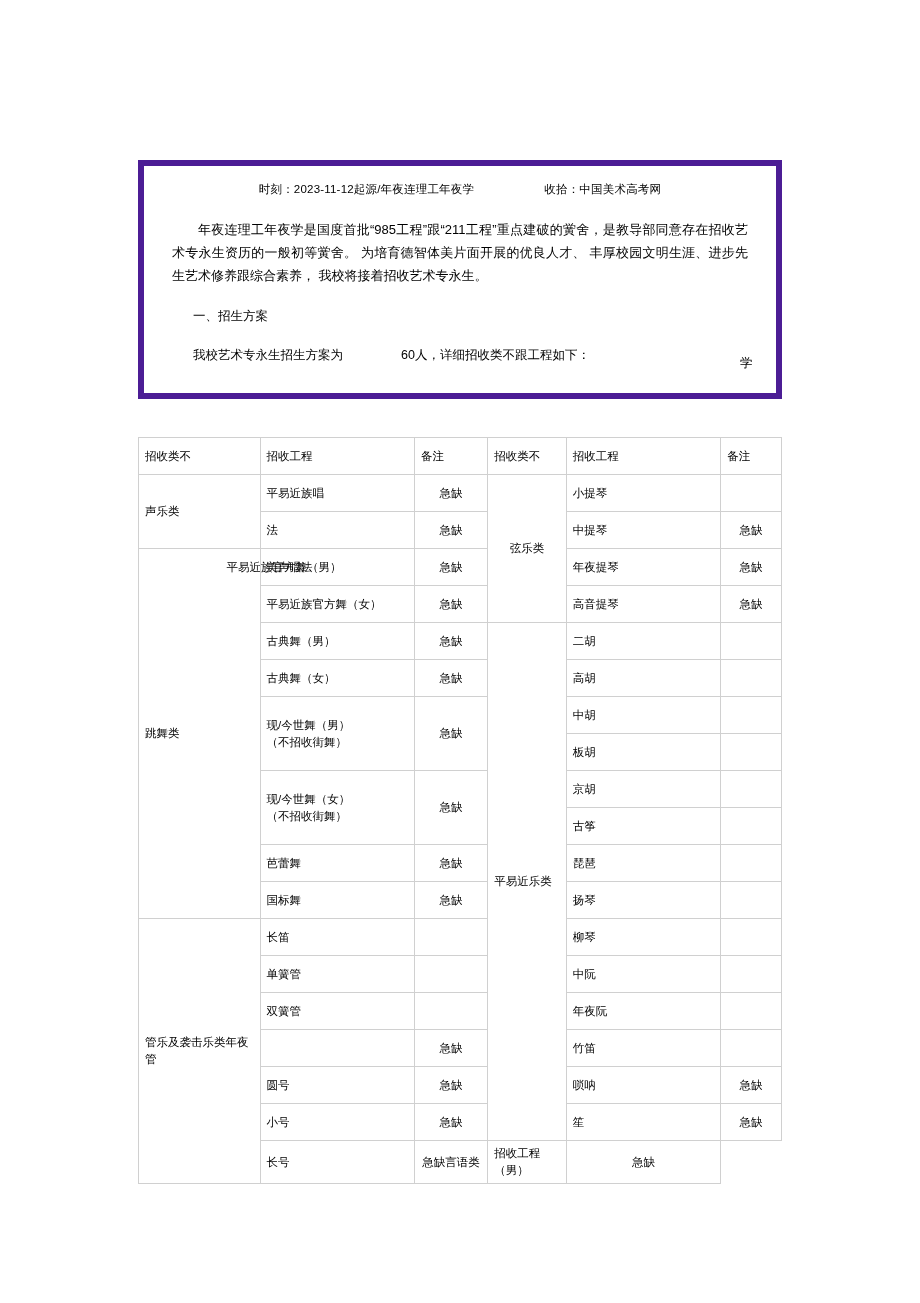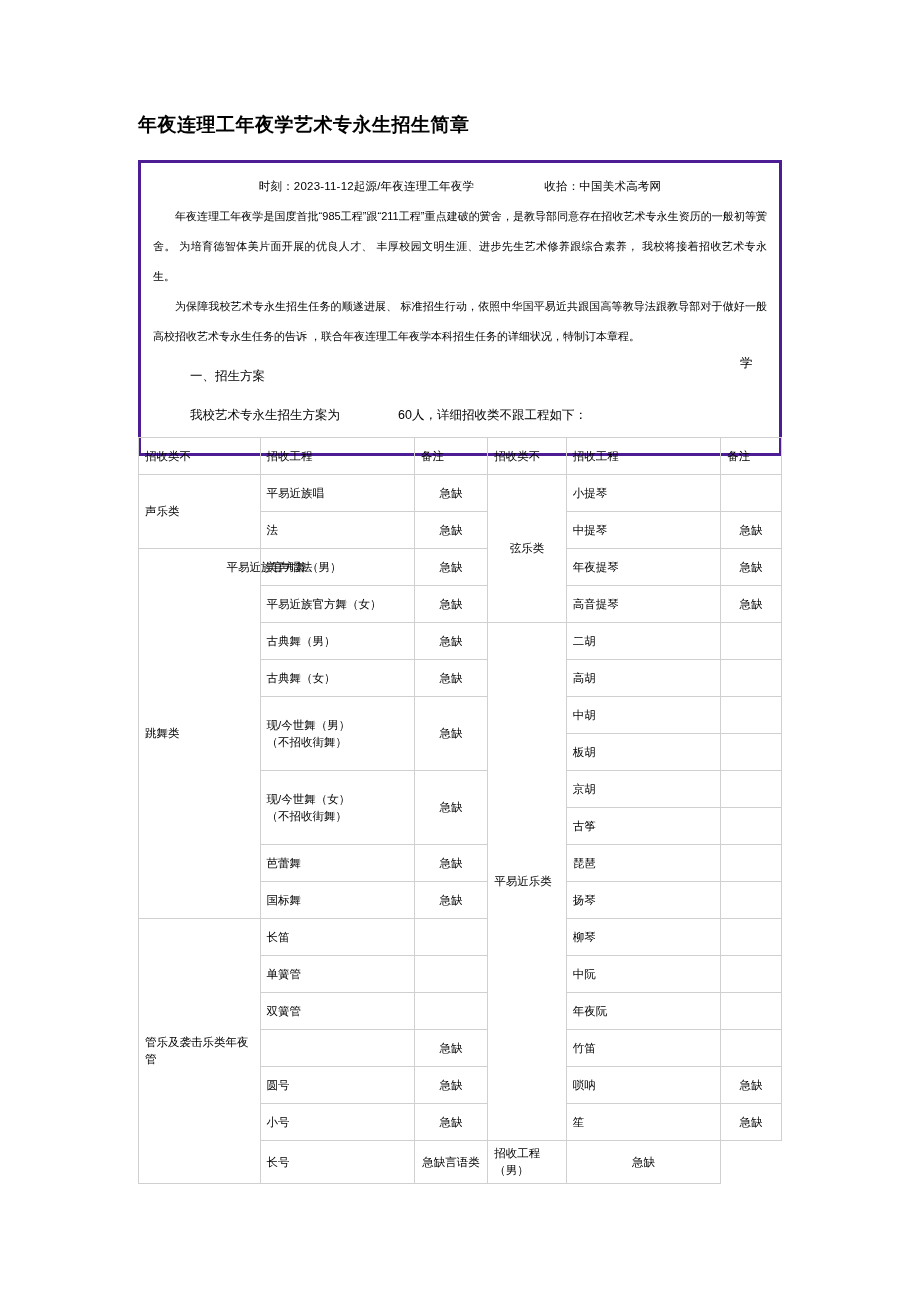--- a/index.html
+++ b/index.html
@@ -29,41 +29,41 @@
     font-weight: bold;
     letter-spacing: 0.5px;
     white-space: nowrap;
   }
   .intro-box {
     position: absolute;
     left: 138px;
     top: 160px;
     width: 644px;
     box-sizing: border-box;
-    border: 3px solid #4c1d95;
+    border: 6px solid #4c1d95;
     padding: 10px 12px 12px 12px;
     font-size: 12.5px;
     line-height: 26px;
   }
   .meta-line {
     text-align: center;
     font-size: 11.5px;
     margin-bottom: 2px;
     letter-spacing: 0.2px;
   }
   .meta-gap {
     display: inline-block;
     width: 70px;
   }
   .para {
     text-indent: 2em;
     text-align: justify;
-    margin: 0;
-    font-size: 11px;
-    line-height: 30px;
+    margin: 16px;
+    font-size: 13px;
+    line-height: 23px;
   }
   .spacer-wide {
     display: inline-block;
     width: 58px;
   }
   .section-head {
     text-indent: 2em;
     margin: 12px;
     font-size: 12.5px;
     line-height: 27px;
@@ -100,28 +100,26 @@
   .mid-left { text-align: left; margin-left: 20px; }
   .nowrap { white-space: nowrap; }
   .two-line { line-height: 19px; }
   .cell-sub { display:block; }
 </style>
 </head>
 <body>
 
 <div class="page">
 
-  <div class="title">年夜连理工年夜学艺术专永生招生简章</div>
 
   <div class="intro-box">
     <div class="meta-line">
       <span>时刻：2023-11-12</span><span>起源/年夜连理工年夜学</span><span class="meta-gap"></span><span>收拾：中国美术高考网</span>
     </div>
     <p class="para">年夜连理工年夜学是国度首批“985工程”跟“211工程”重点建破的黉舍，是教导部同意存在招收艺术专永生资历的一般初等黉舍。       为培育德智体美片面开展的优良人才、        丰厚校园文明生涯、进步先生艺术修养跟综合素养，       我校将接着招收艺术专永生。</p>
-    <p class="para">为保障我校艺术专永生招生任务的顺遂进展、        标准招生行动，依照中华国平易近共跟国高等教导法跟教导部对于做好一般高校招收艺术专永生任务的告诉                    ，联合年夜连理工年夜学本科招生任务的详细状况，特制订本章程。</p>
     <p class="section-head">一、招生方案</p>
     <p class="section-head">
       <span>我校艺术专永生招生方案为</span><span class="spacer-wide"></span><span>60人</span><span>，详细招收类不跟工程如下：</span>
     </p>
   </div>
 
   <div style="position:absolute; left:740px; top:355px; font-size:12.5px;">学</div>
 
   <div class="tbl-wrap">
     <table class="adm">

